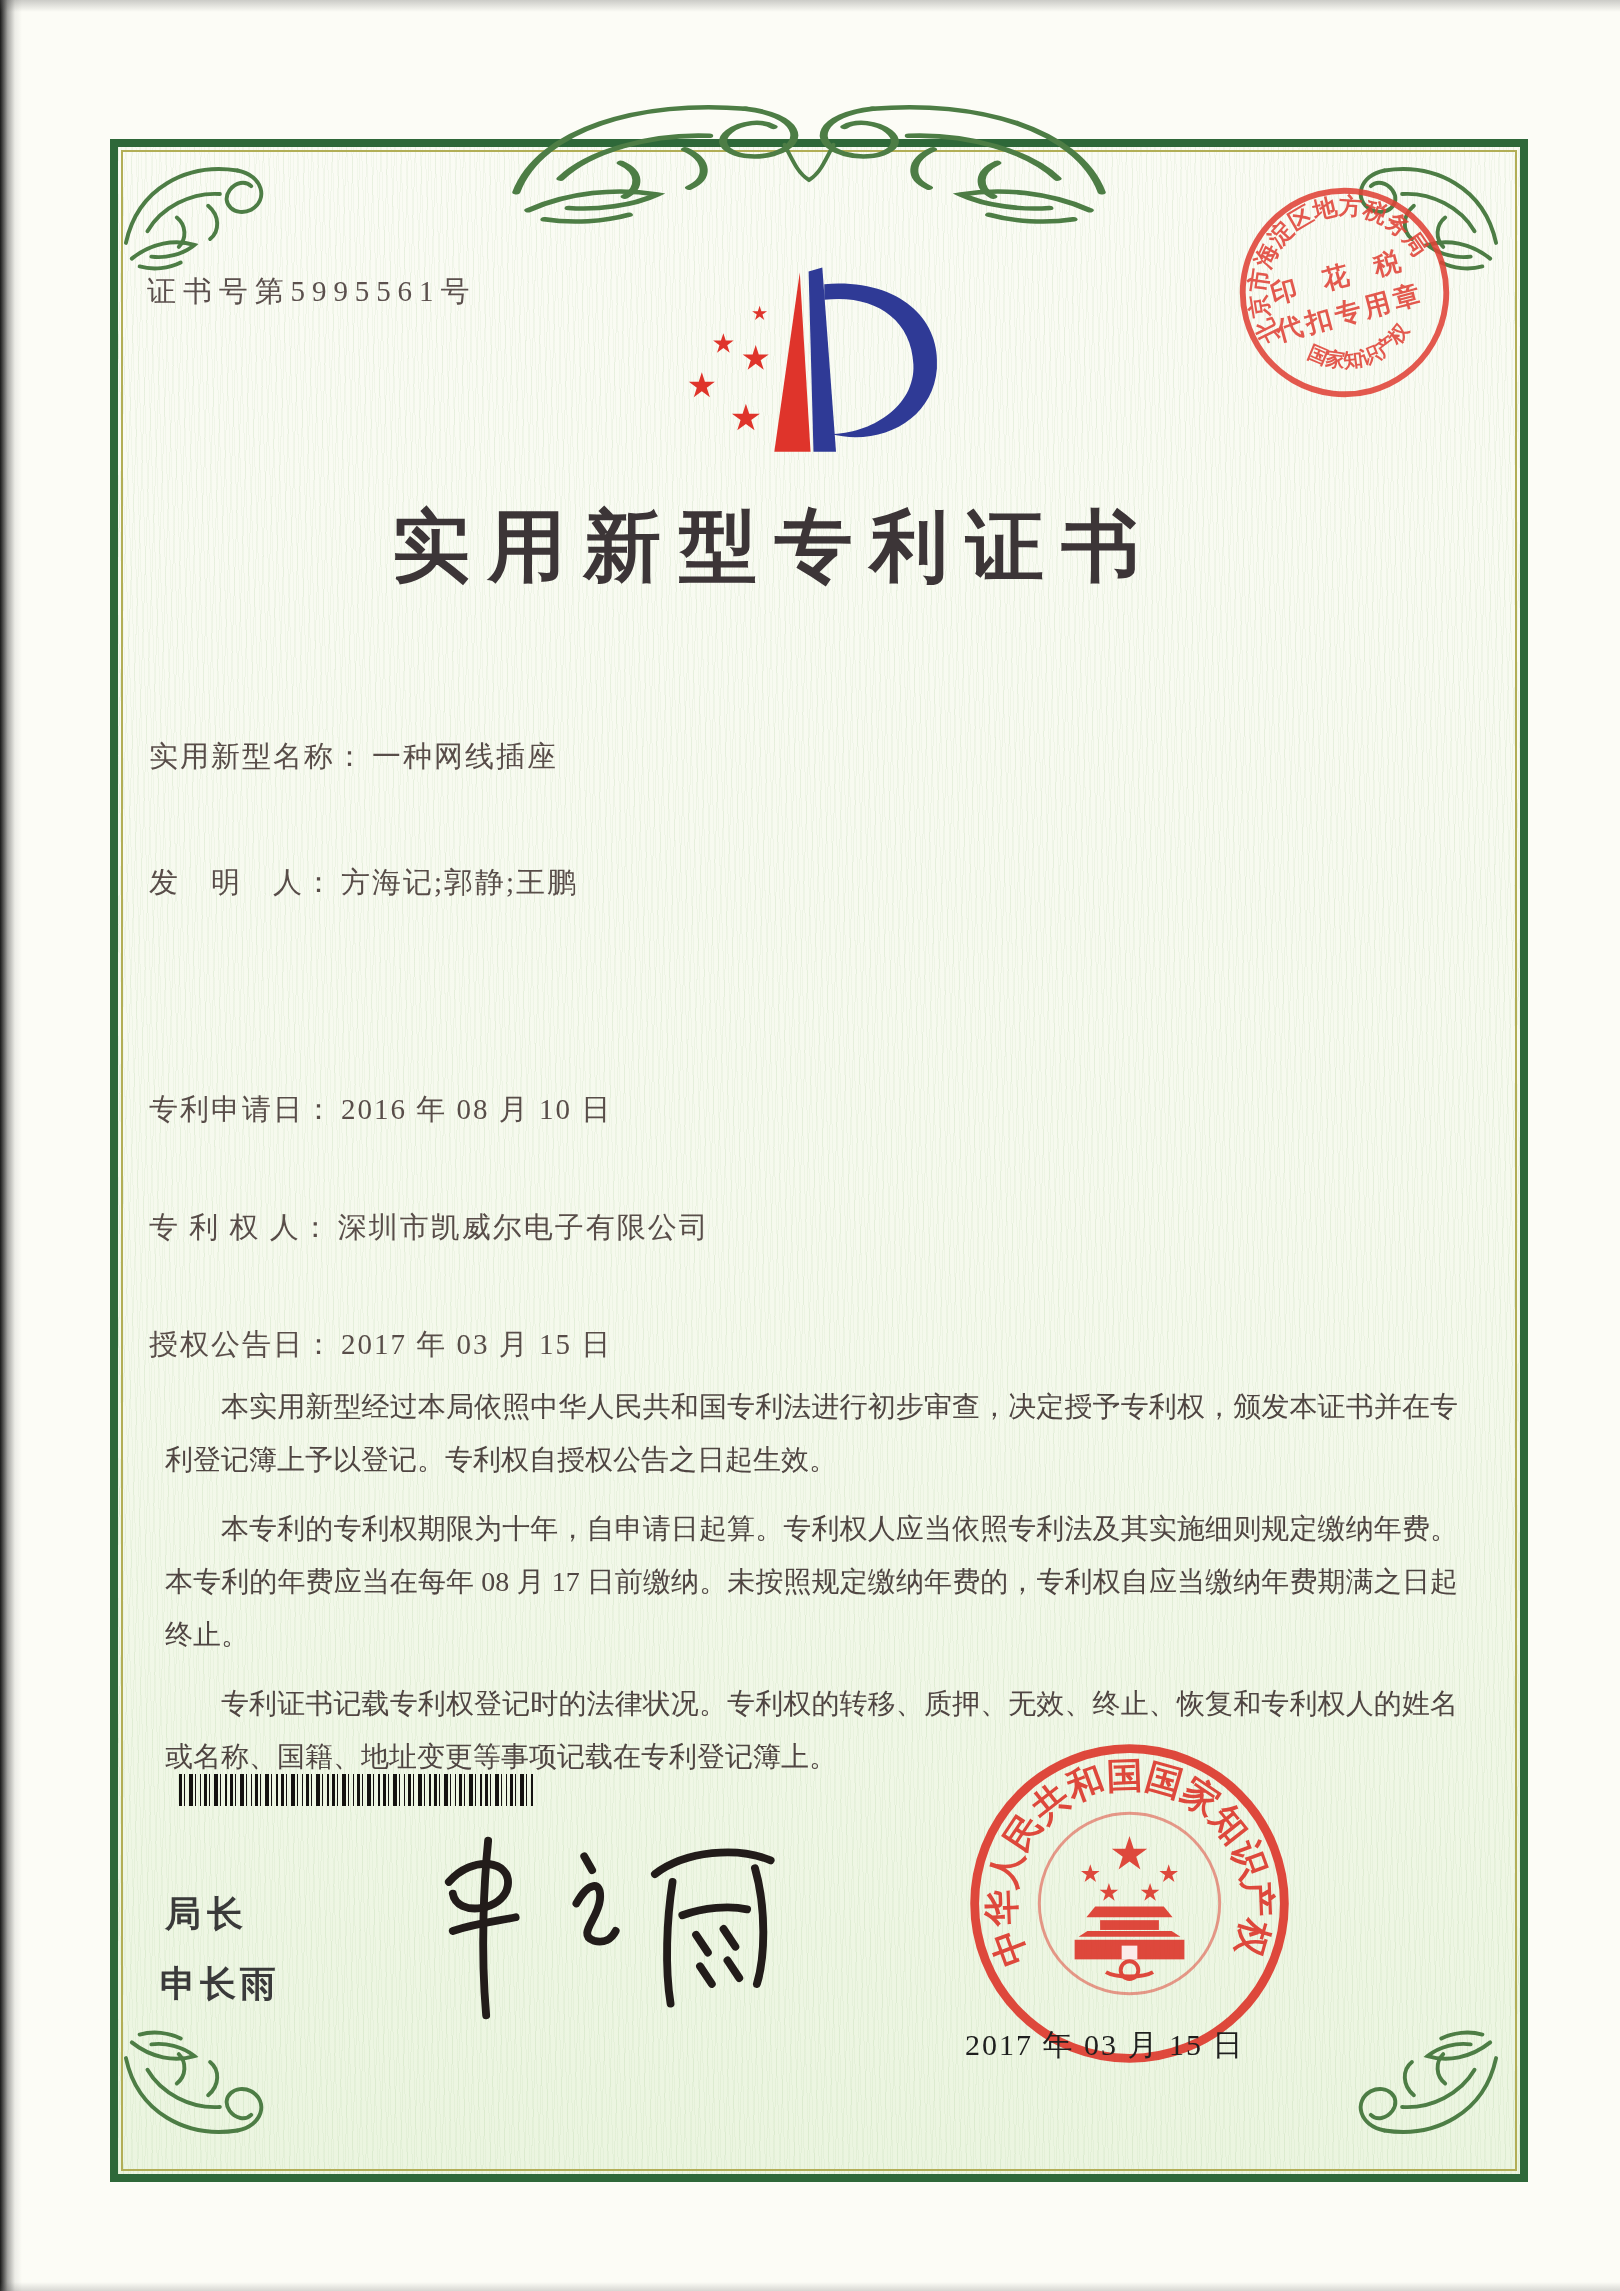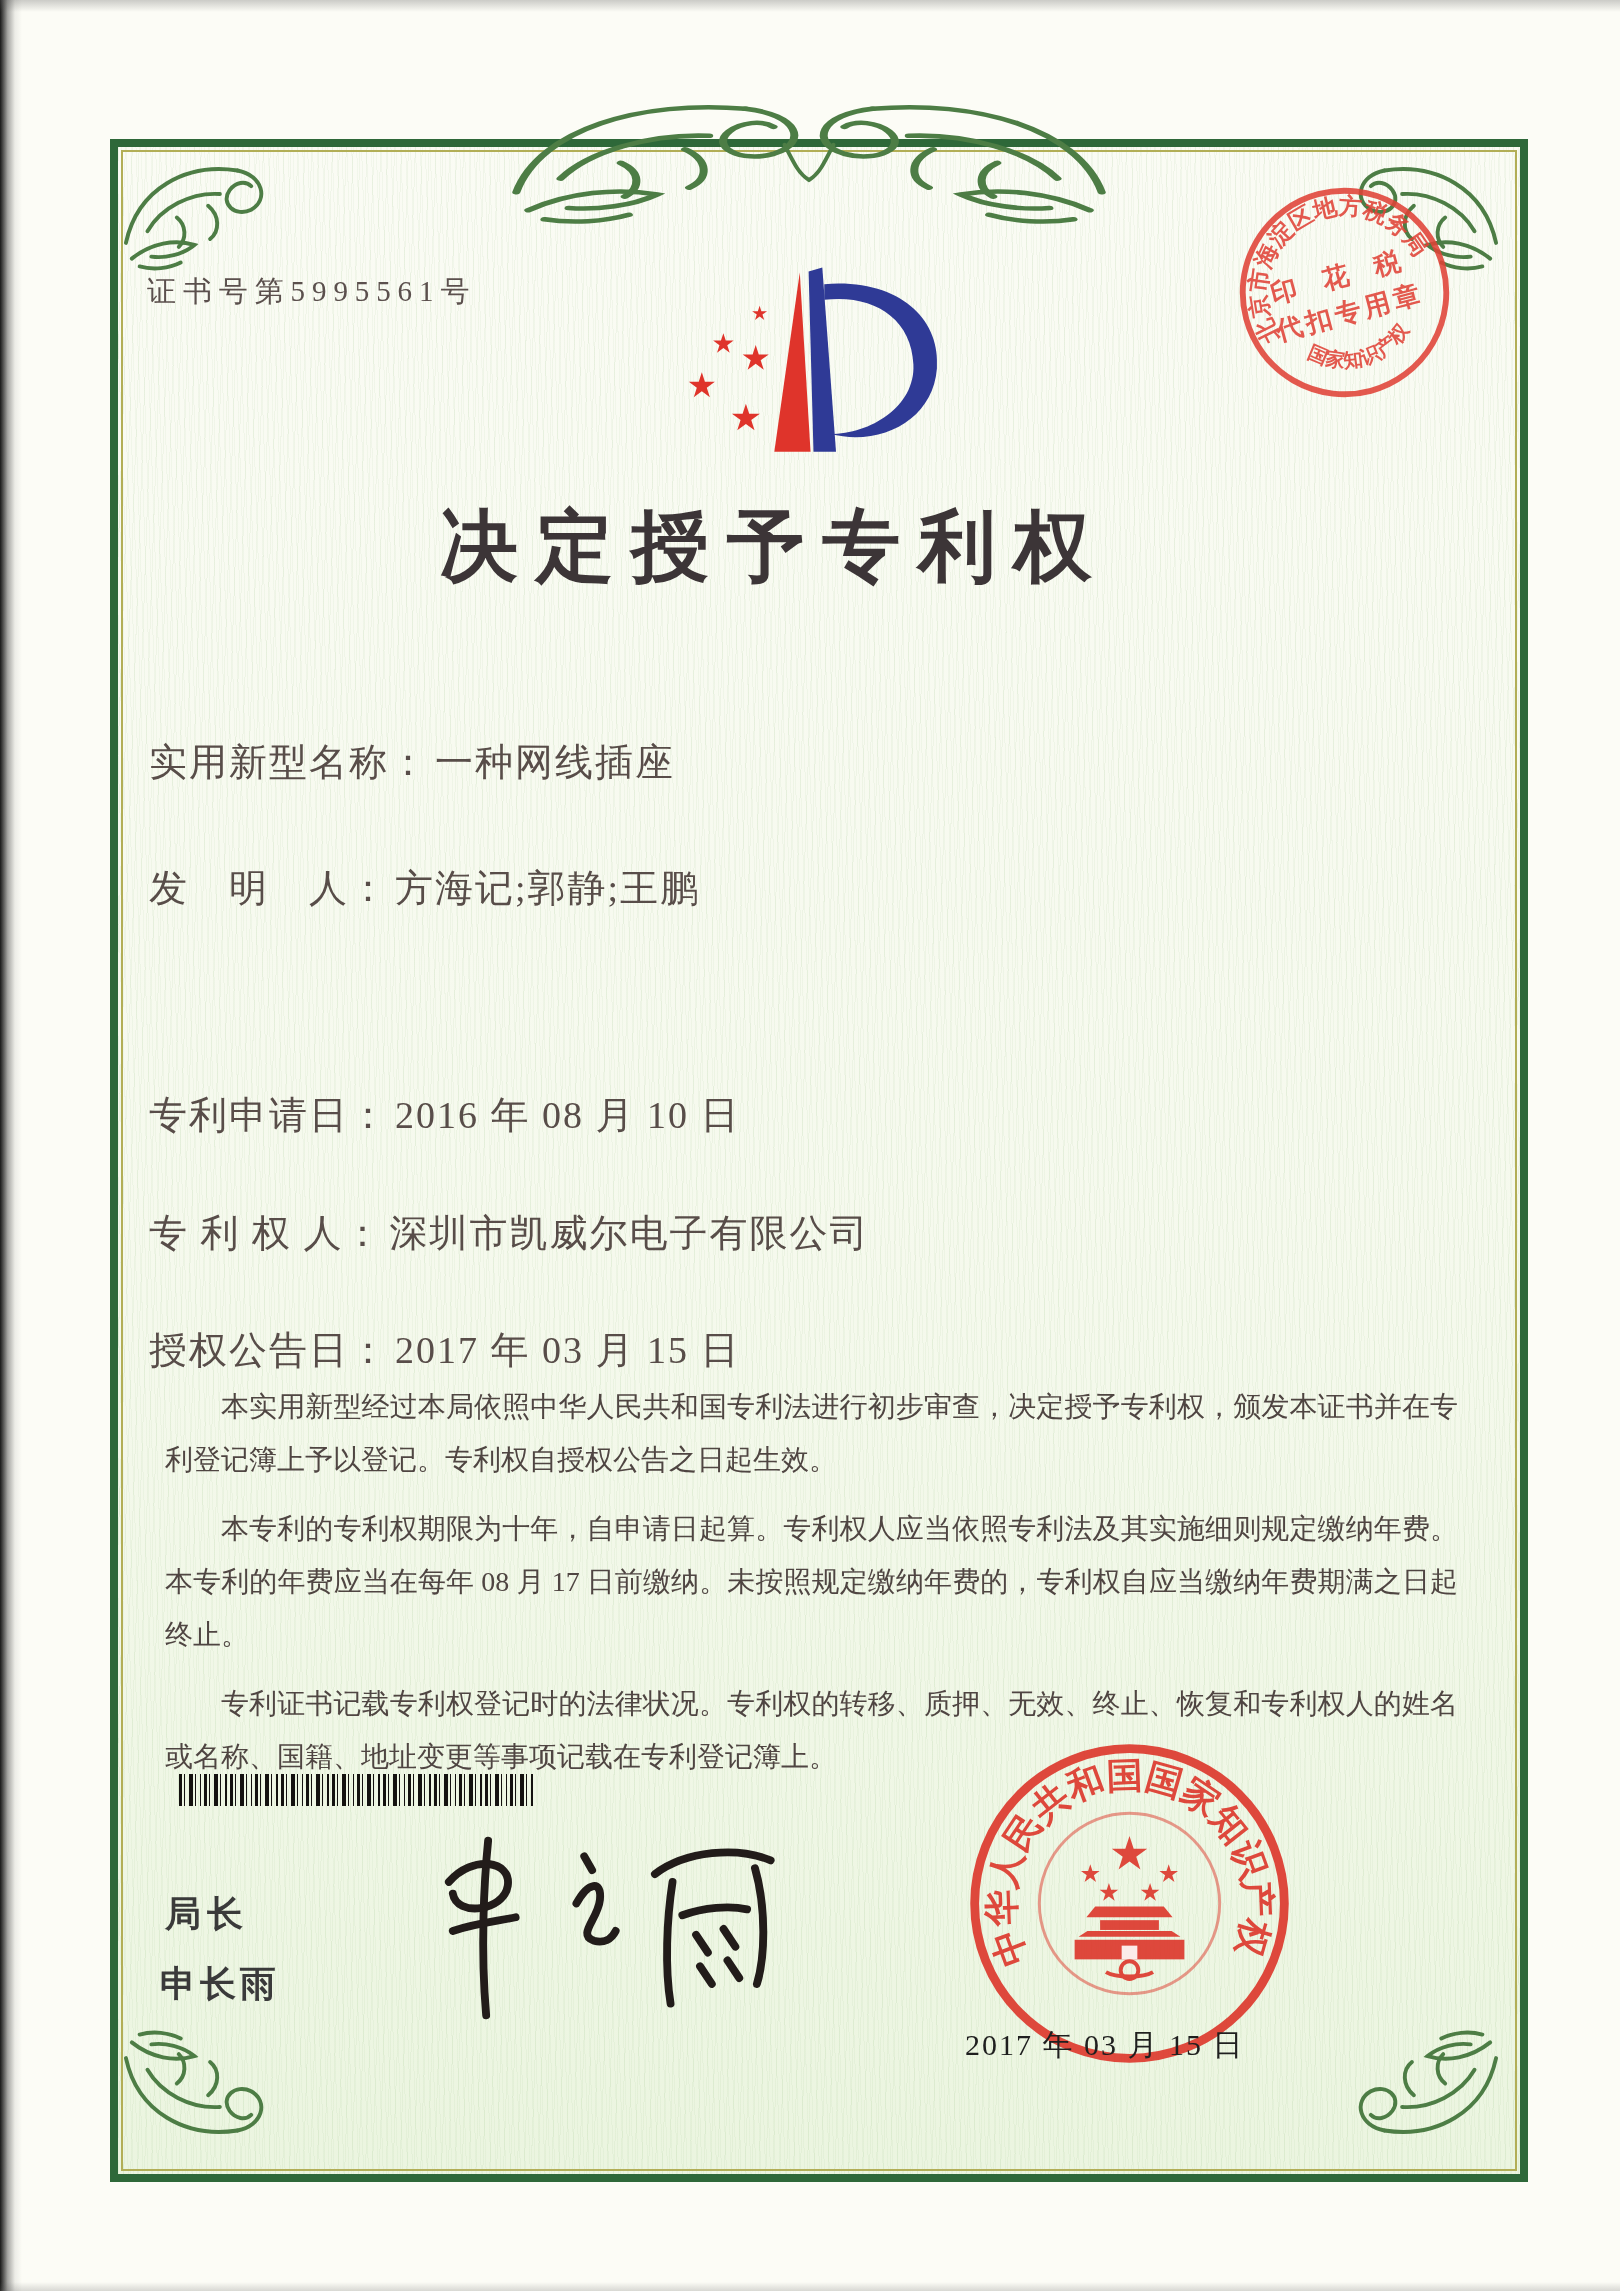--- a/index.html
+++ b/index.html
@@ -13,21 +13,21 @@
   .frame-bg{position:absolute;inset:0;
      background:
        repeating-linear-gradient(92deg, rgba(150,190,130,.10) 0 1px, transparent 1px 6.9px),
        repeating-linear-gradient(88deg, rgba(140,185,125,.08) 0 1px, transparent 1px 4.9px),
        linear-gradient(180deg, rgba(240,247,232,.15) 0%, rgba(233,244,220,.35) 55%, rgba(221,239,205,.55) 100%);}
   .ornament{position:absolute;pointer-events:none;}
   
   .cert-no{position:absolute;left:147px;top:272px;font-size:29px;letter-spacing:6.9px;color:#5b504d;}
   .title{position:absolute;left:294px;top:495px;width:961px;text-align:center;
          font-size:78px;font-weight:700;letter-spacing:17.6px;color:#3c3537;}
-  .field{position:absolute;left:149px;font-size:38px;color:#584d49;letter-spacing:2px;white-space:nowrap;}
+  .field{position:absolute;left:149px;font-size:29px;color:#584d49;letter-spacing:2px;white-space:nowrap;}
   .field .val{margin-left:5.9px;}
   .body-text{position:absolute;left:149px;top:1364px;width:1325px;font-size:28px;line-height:53px;
              color:#4f4542;text-align:justify;}
   .body-text p{margin:16px;text-indent:2em;}
   .barcode{position:absolute;left:179px;top:1774px;width:356px;height:32px;
      background:repeating-linear-gradient(90deg,
        #141210 0 2.9px, transparent 2.9px 4.9px,
        #141210 4.9px 5.9px, transparent 5.9px 9.8px,
        #141210 9.8px 13.7px, transparent 13.7px 15.7px,
        #141210 15.7px 16.7px, transparent 16.7px 20.6px,
@@ -128,21 +128,21 @@
         <textPath href="#taxTop" startOffset="0">北京市海淀区地方税务局</textPath>
       </text>
       <text fill="#e04237" font-size="20" font-weight="700" font-family="'Liberation Sans',sans-serif">
         <textPath href="#taxBottom" startOffset="6">国家知识产权局</textPath>
       </text>
       <text x="0" y="-8" text-anchor="middle" fill="#e04237" font-size="27" font-weight="700" font-family="'Liberation Sans',sans-serif" letter-spacing="10">印 花 税</text>
       <text x="0" y="30" text-anchor="middle" fill="#e04237" font-size="27" font-weight="700" font-family="'Liberation Sans',sans-serif" letter-spacing="4">代扣专用章</text>
     </g>
   </svg>
 
-  <div class="title">决定授予专利权</div>
+  <div class="title">实用新型专利证书</div>
 
   <div class="field" style="top:737px">
     <span>实用新型名称：</span><span class="val">一种网线插座</span>
   </div>
   <div class="field" style="top:863px">
     <span>发　明　人：</span><span class="val">方海记;郭静;王鹏</span>
   </div>
   <div class="field" style="top:1090px">
     <span>专利申请日：</span><span class="val">2016 年 08 月 10 日</span>
   </div>

